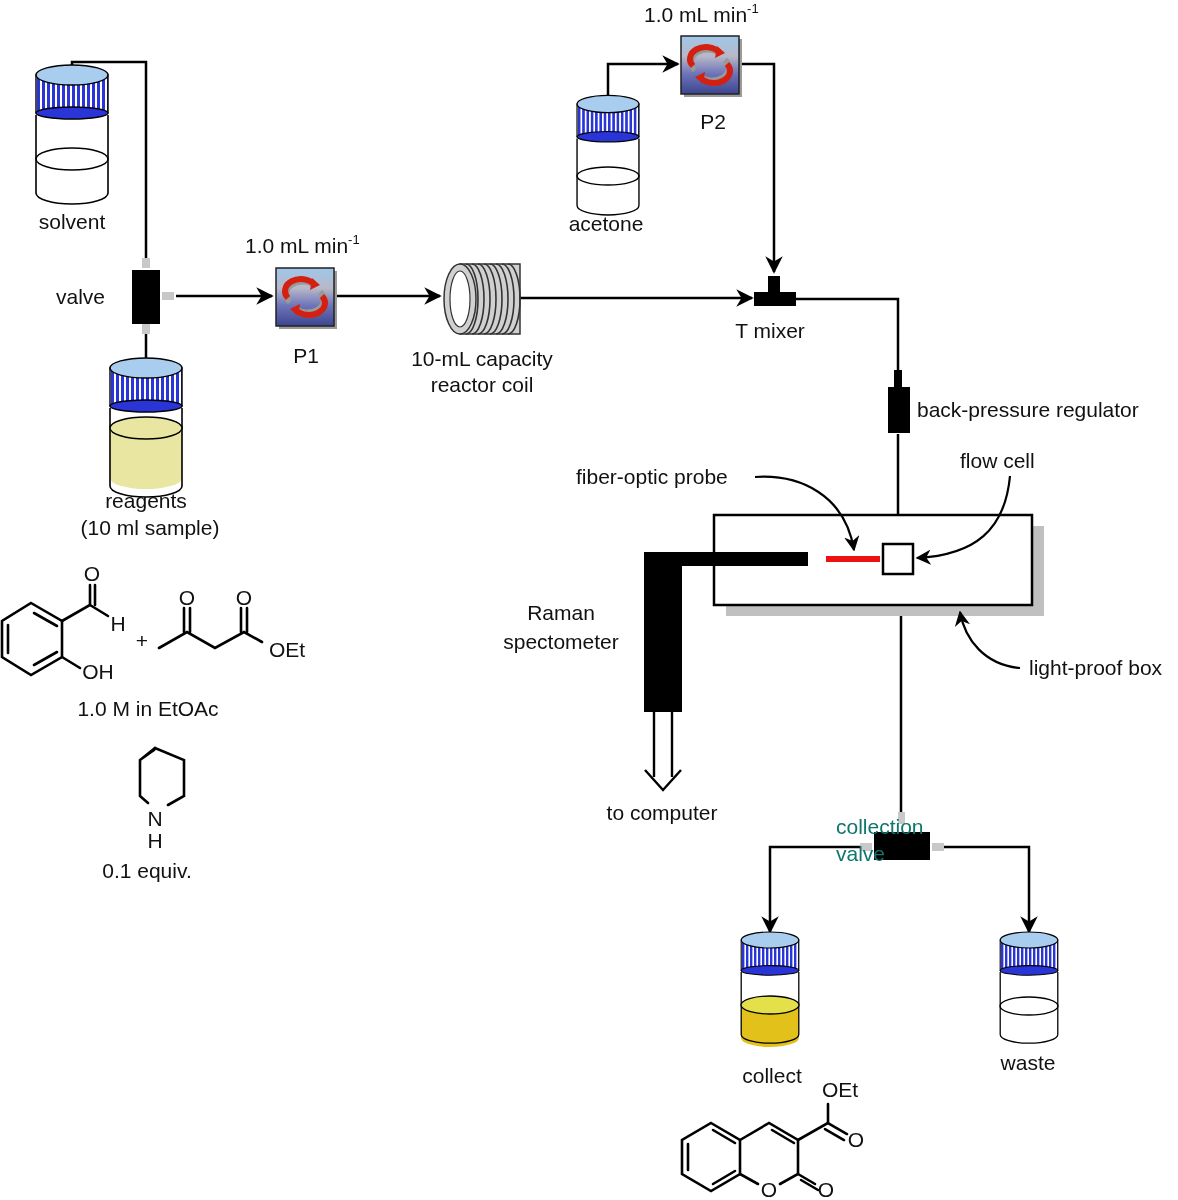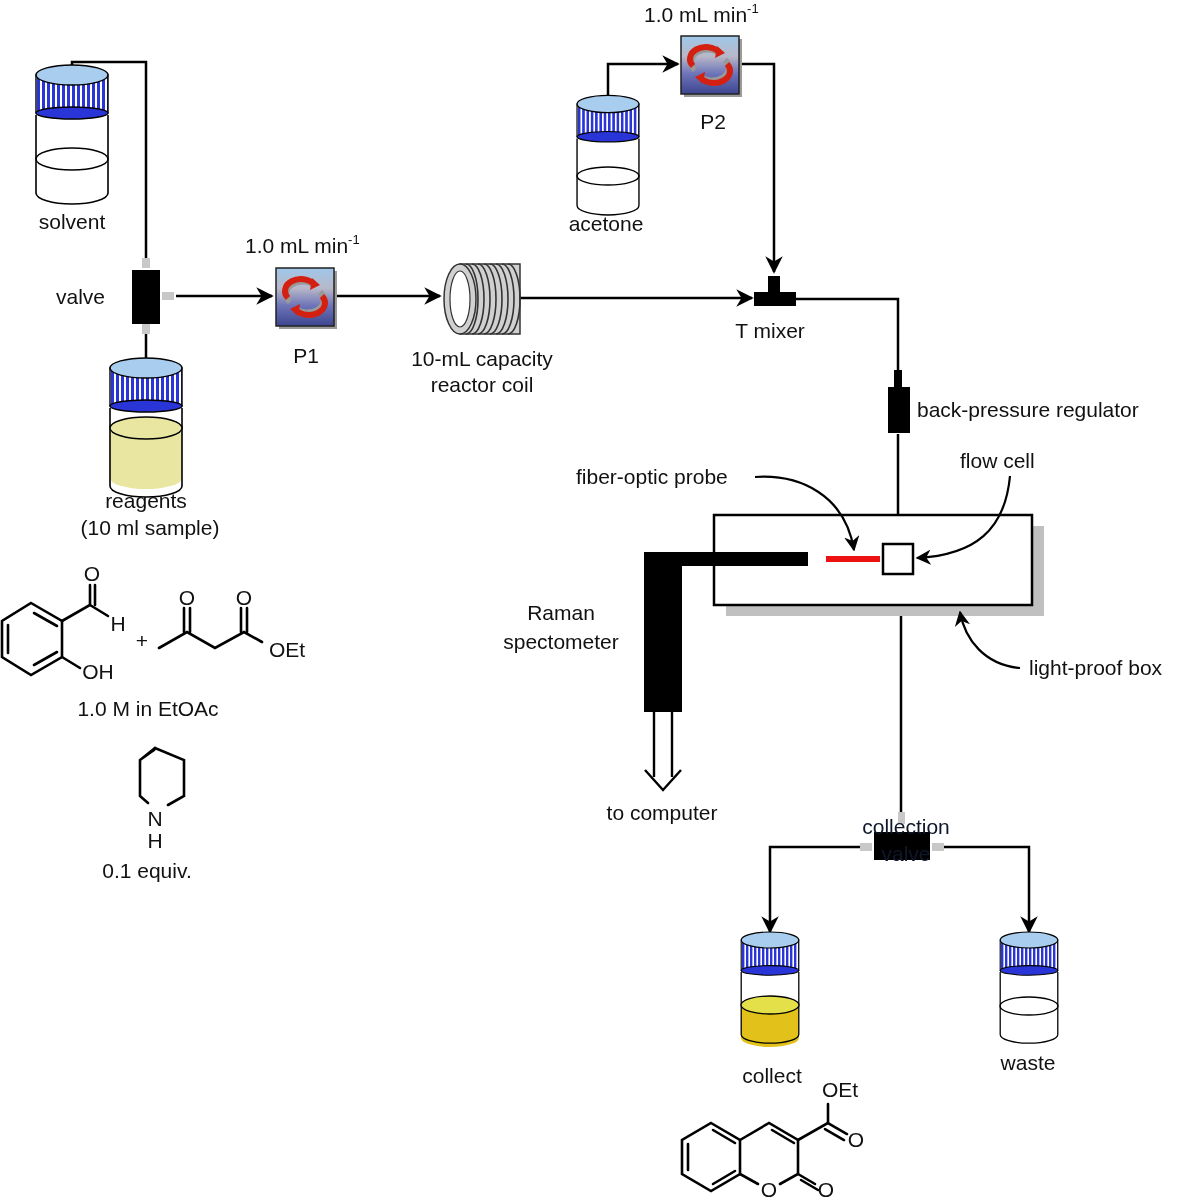--- a/index.html
+++ b/index.html
@@ -237,21 +237,21 @@
     <path class="bond" d="M798,1174 L815,1184 M801,1180 L818,1190"></path>
     <path class="bond" d="M798,1140 L828,1123 L828,1104"></path>
     <path class="bond" d="M828,1123 L847,1134 M825,1129 L844,1140"></path>
   </g>
   <text class="chem" x="840" y="1097" text-anchor="middle" data-name="product-oet-label">OEt</text>
   <text class="chem" x="856" y="1147" text-anchor="middle" data-name="product-ester-o-label">O</text>
   <text class="chem" x="769" y="1197" text-anchor="middle" data-name="product-ring-o-label">O</text>
   <text class="chem" x="826" y="1197" text-anchor="middle" data-name="product-lactone-o-label">O</text>
 </svg>
 
-<div data-name="collection-valve-label" style="position:absolute;left:836px;top:813px;width:140px;text-align:center;font-size:21px;line-height:27px;color:#0f172a;">
+<div data-name="collection-valve-label" style="position:absolute;left:836px;top:813px;width:140px;font-size:21px;line-height:27px;color:#0f766e;">
   <div data-name="collection-valve-label-line1">collection</div>
   <div data-name="collection-valve-label-line2">valve</div>
 </div>
 
 <style>
   
   text[data-name="collection-valve-label-line1-visible"] { display:none; }
 </style>
 
 </body></html>

